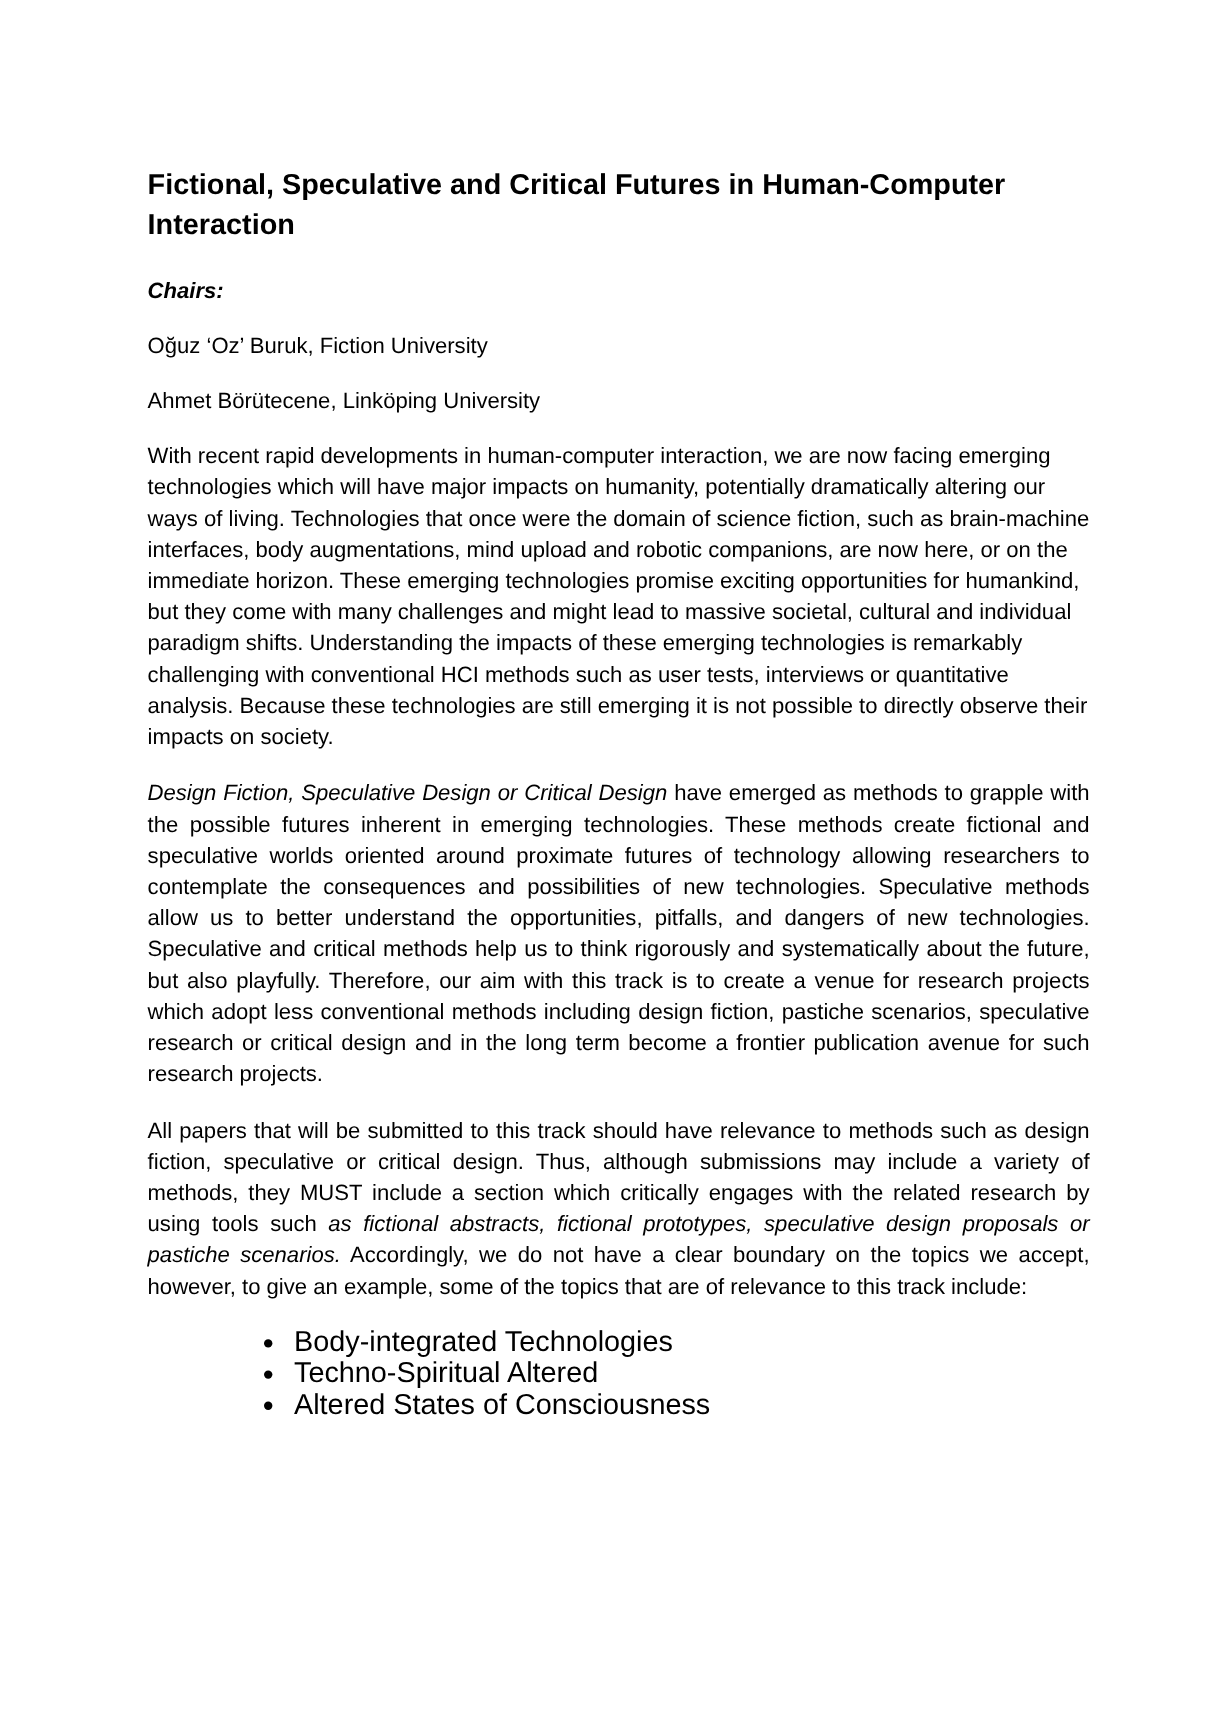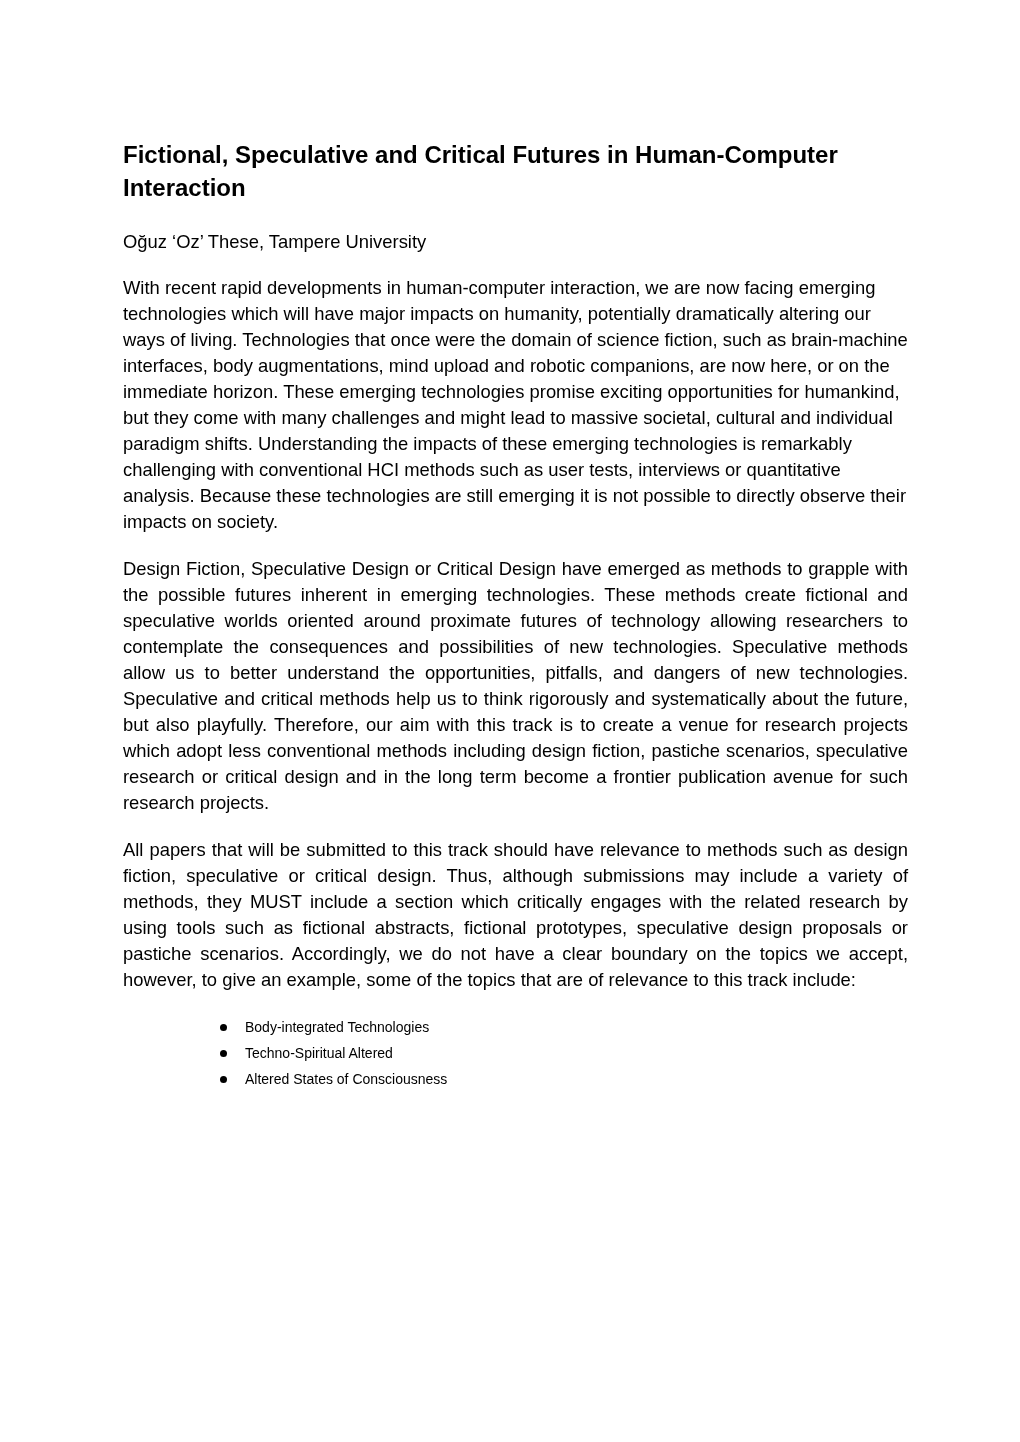--- a/index.html
+++ b/index.html
@@ -28,54 +28,56 @@
     font-size: 18.4px;
     line-height: 26px;
     margin: 0 0 20px 0;
   }
   p.chairs-label {
     font-weight: bold;
     font-style: italic;
   }
   p.body-par { margin-bottom: 21px; }
   p.justify { text-align: justify; }
-  .italic { }
+  .italic { font-style: italic; }
   ul.topics-list {
     list-style: none;
     margin: 0;
     padding: 0;
   }
   li.topic-item {
     position: relative;
     margin-left: 97px;
     padding-left: 25px;
-    font-size: 14px;
+    font-size: 24px;
     line-height: 26px;
   }
   li.topic-item::before {
     content: "";
     position: absolute;
     left: 0;
     top: 10px;
     width: 7px;
     height: 7px;
     border-radius: 50%;
     background: #000000;
   }
 </style>
 </head>
 <body>
 
 <div class="page">
 
   <h1 class="doc-title">Fictional, Speculative and Critical Futures in Human-Computer Interaction</h1>
 
+  <p class="chairs-label">Chairs:</p>
 
-  <p class="author">Oğuz ‘Oz’ These, Tampere University</p>
+  <p class="author">Oğuz ‘Oz’ Buruk, Fiction University</p>
 
+  <p class="author">Ahmet Börütecene, Linköping University</p>
 
 
   <p class="body-par"><span>With recent rapid developments in human-computer interaction, we are now facing emerging technologies which will have major impacts on humanity, potentially dramatically altering our ways of living. Technologies that once were the domain of science fiction, such as brain‑machine interfaces, body augmentations, mind upload and robotic companions, are now here, or on the immediate horizon. These emerging technologies promise exciting opportunities for humankind, but they come with many challenges and might lead to massive societal, cultural and individual paradigm shifts. Understanding the impacts of these emerging technologies is remarkably challenging with conventional HCI methods such as user tests, interviews or quantitative analysis. Because these technologies are still emerging it is not possible to directly observe their impacts on society.</span></p>
 
   <p class="body-par justify"><span class="italic">Design Fiction, Speculative Design or Critical Design</span><span> have emerged as methods to grapple with the possible futures inherent in emerging technologies. These methods create fictional and speculative worlds oriented around proximate futures of technology allowing researchers to contemplate the consequences and possibilities of new technologies. Speculative methods allow us to better understand the opportunities, pitfalls, and dangers of new technologies. Speculative and critical methods help us to think rigorously and systematically about the future, but also playfully. Therefore, our aim with this track is to create a venue for research projects which adopt less conventional methods including design fiction, pastiche scenarios, speculative research or critical design and in the long term become a frontier publication avenue for such research projects.</span></p>
 
   <p class="body-par justify"><span>All papers that will be submitted to this track should have relevance to methods such as design fiction, speculative or critical design. Thus, although submissions may include a variety of methods, they MUST include a section which critically engages with the related research by using tools such </span><span class="italic">as fictional abstracts, fictional prototypes, speculative design proposals or pastiche scenarios.</span><span> Accordingly, we do not have a clear boundary on the topics we accept, however, to give an example, some of the topics that are of relevance to this track include:</span></p>
 
   <ul class="topics-list">
     <li class="topic-item">Body-integrated Technologies</li>

